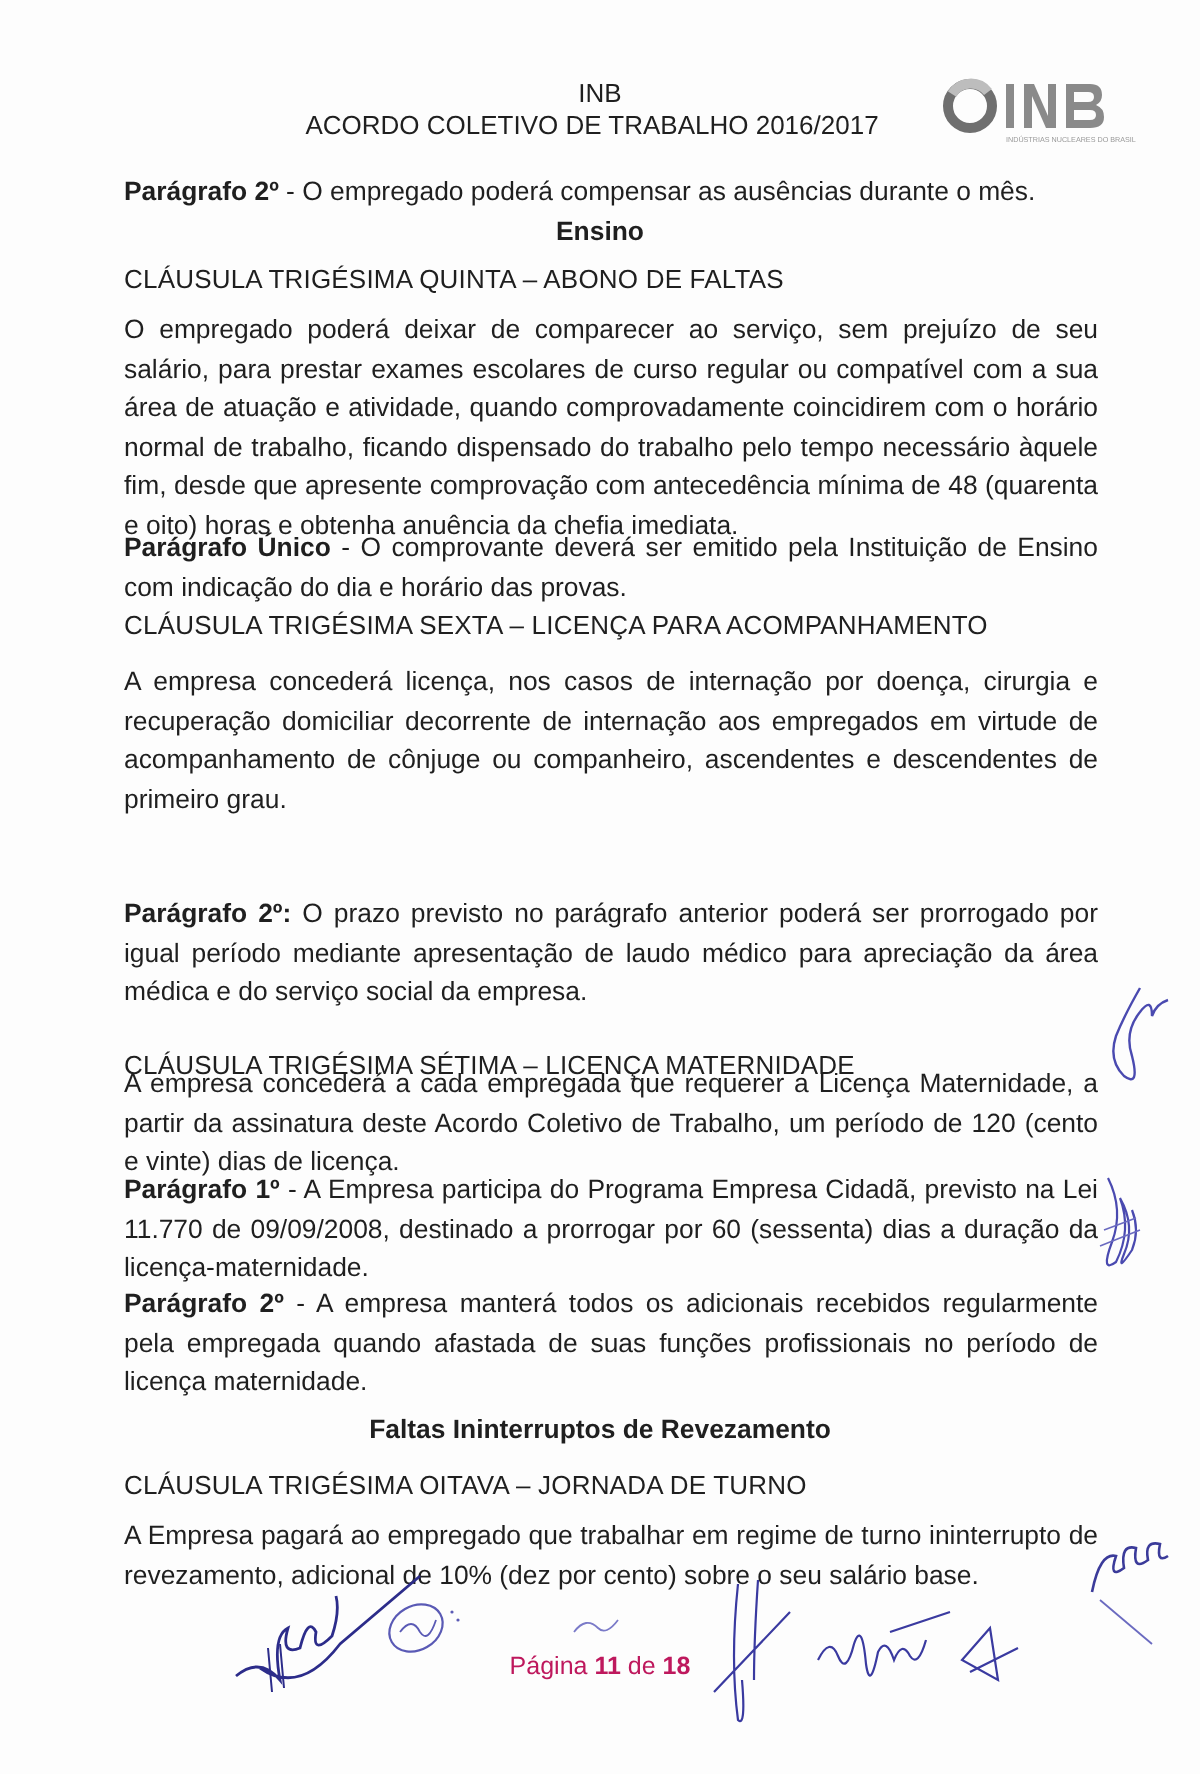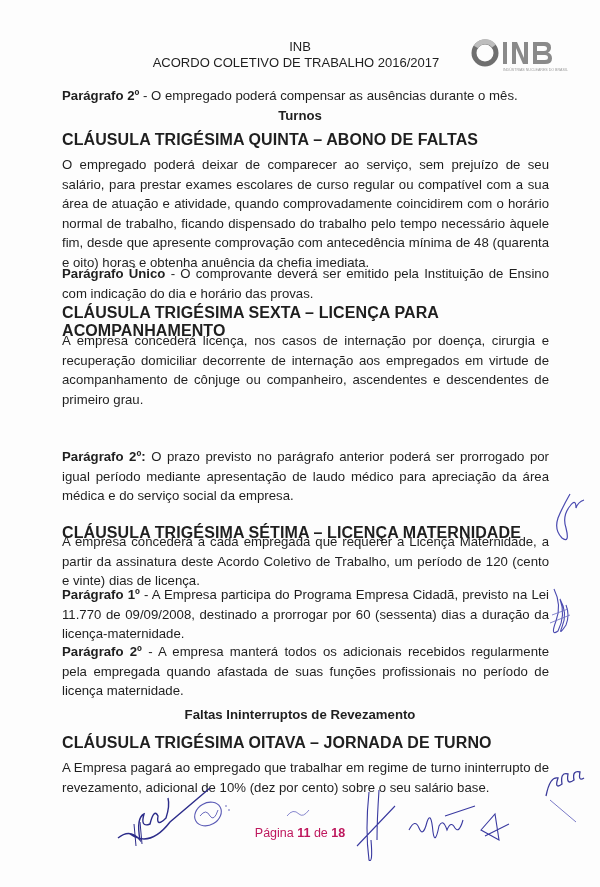--- a/index.html
+++ b/index.html
@@ -7,21 +7,21 @@
       width: 600px; height: 887px; background: #fdfdfd; position: relative; overflow: hidden;
       font-family: "Liberation Sans", sans-serif; color: #1f1f1f;
     }
     .page { position: absolute; left: 0; top: 0; width: 600px; height: 887px; border-radius: 14px; }
     .hdr { position: absolute; left: 0; width: 600px; text-align: center; font-size: 13px; line-height: 16px; }
     .hdr.l1 { top: 39px; left: 0; }
     .hdr.l2 { top: 55px; left: -4px; }
     .logo { position: absolute; left: 470px; top: 36px; width: 100px; height: 40px; }
     .blk { position: absolute; left: 62px; width: 487px; font-size: 13.2px; line-height: 19.6px; text-align: justify; }
     .blk b { font-weight: bold; }
-    .h { position: absolute; left: 62px; font-size: 16px; font-weight: bold; line-height: 18px; letter-spacing: 0.1px; }
+    .h { position: absolute; left: 62px; font-size: 13px; font-weight: normal; line-height: 18px; letter-spacing: 0.1px; }
     .ctr { position: absolute; left: 0; width: 600px; text-align: center; font-size: 13.2px; font-weight: bold; line-height: 18px; }
     .footer { position: absolute; top: 826px; left: 0; width: 600px; text-align: center; font-size: 12.5px; color: #be185d; }
     .footer b { font-weight: bold; }
     .sig { position: absolute; }
     .sig svg { display: block; overflow: visible; }
   </style>
 </head>
 <body>
 
 <div class="page">
@@ -37,21 +37,21 @@
       <path d="M42 28 V6 H47 L54 22 V6 H58 V28 H53 L46 12 V28 Z" fill="#8a8a8a"></path>
       <path d="M63 6 H75 Q81 6 81 11.5 Q81 15 78 16.5 Q82 18 82 22.5 Q82 28 75 28 H63 Z M67 10 V15 H74 Q77 15 77 12.5 Q77 10 74 10 Z M67 19 V24 H75 Q78 24 78 21.5 Q78 19 75 19 Z" fill="#8a8a8a" fill-rule="evenodd"></path>
       <text x="33" y="35" font-size="3.6" fill="#999" font-family="Liberation Sans, sans-serif">INDÚSTRIAS NUCLEARES DO BRASIL</text>
     </svg>
   </div>
 
   <div class="blk" style="top:86px;">
     <b>Parágrafo 2º</b><span> - O empregado poderá compensar as ausências durante o mês.</span>
   </div>
 
-  <div class="ctr" style="top:107px;">Turnos</div>
+  <div class="ctr" style="top:107px;">Ensino</div>
 
   <div class="h" style="top:131px;">CLÁUSULA TRIGÉSIMA QUINTA – ABONO DE FALTAS</div>
 
   <div class="blk" style="top:155px;">O empregado poderá deixar de comparecer ao serviço, sem prejuízo de seu salário, para prestar exames escolares de curso regular ou compatível com a sua área de atuação e atividade, quando comprovadamente coincidirem com o horário normal de trabalho, ficando dispensado do trabalho pelo tempo necessário àquele fim, desde que apresente comprovação com antecedência mínima de 48 (quarenta e oito) horas e obtenha anuência da chefia imediata.</div>
 
   <div class="blk" style="top:264px;">
     <b>Parágrafo Único</b><span> - O comprovante deverá ser emitido pela Instituição de Ensino com indicação do dia e horário das provas.</span>
   </div>
 
   <div class="h" style="top:304px;">CLÁUSULA TRIGÉSIMA SEXTA – LICENÇA PARA ACOMPANHAMENTO</div>

